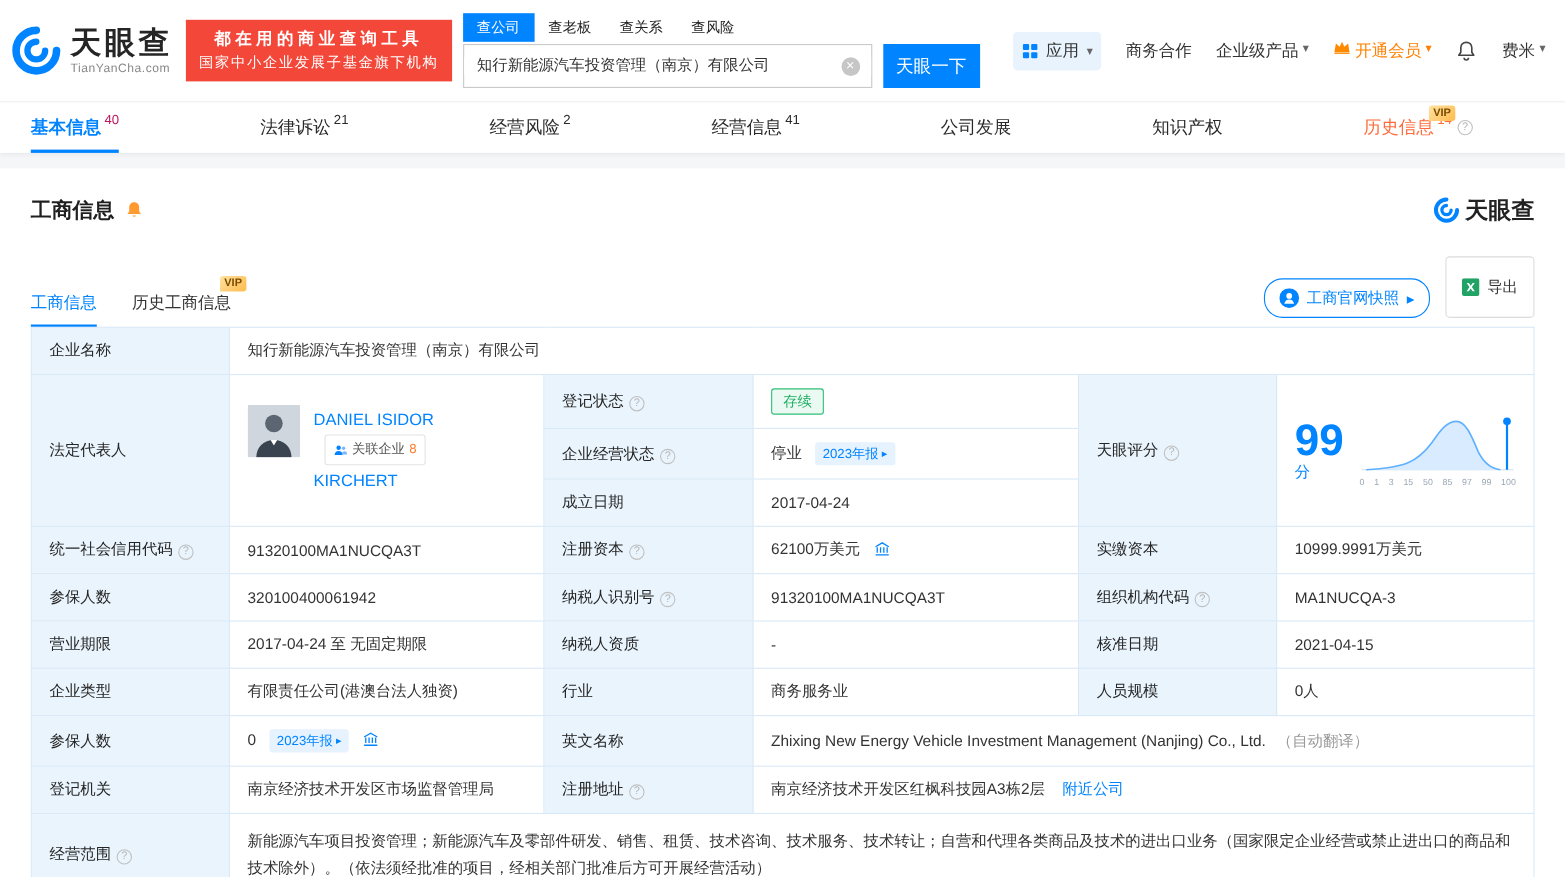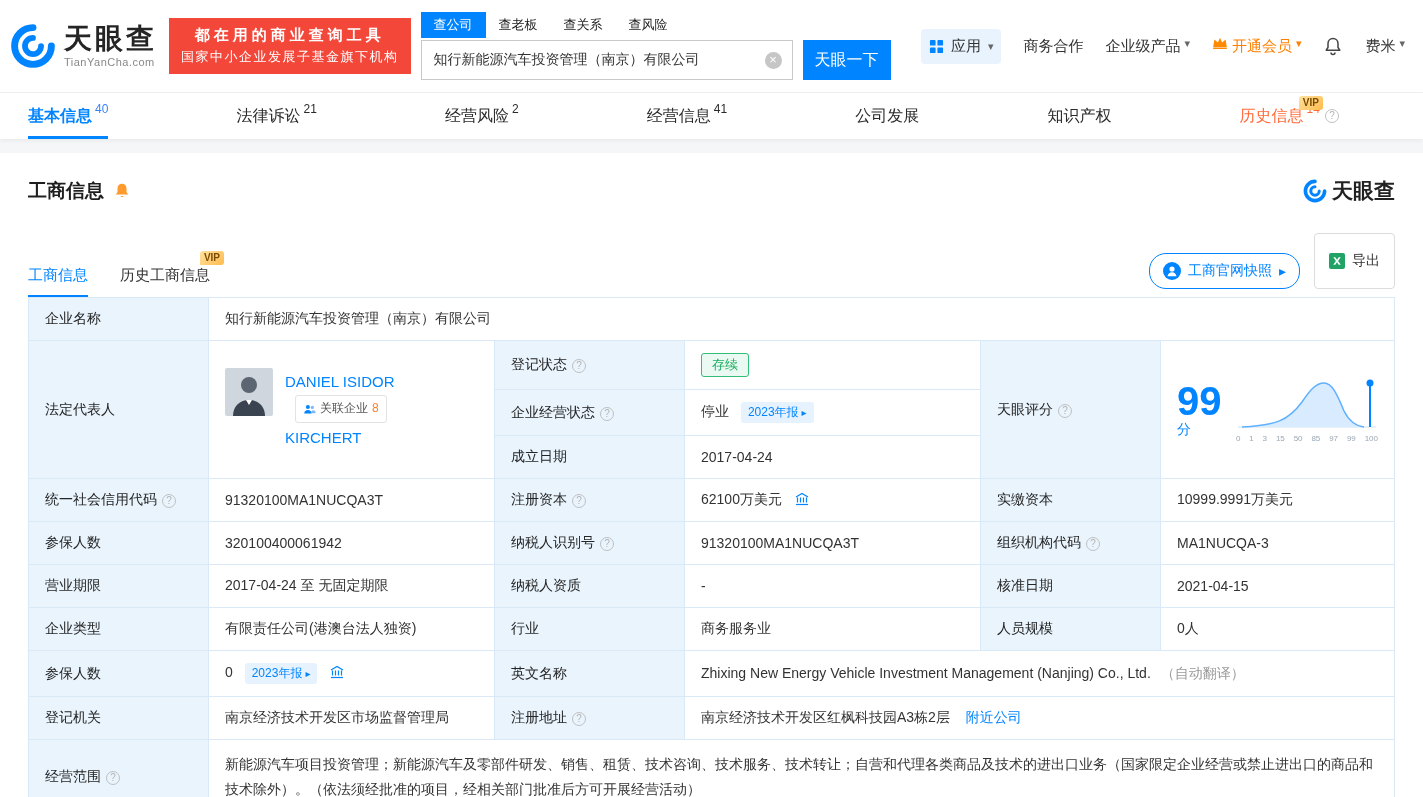--- a/index.html
+++ b/index.html
@@ -31,21 +31,21 @@
   .vip-link { color:#ff8000; }
   .vip-link .caret { color:#ff8000; }
   .bell-btn { cursor:pointer; }
   .bell-btn svg { width:20px; height:20px; display:block; }
 
   
   .nav-bar { background:#fff; border-top:1px solid #efefef; box-shadow:0 2px 4px rgba(0,0,0,.05); display:flex; justify-content:space-between; align-items:stretch; padding:0 84px 0 28px; height:47px; }
   .nav-tab { position:relative; display:flex; align-items:center; font-size:16px; cursor:pointer; color:#2a2a2a; }
   .nav-tab .count { font-size:12px; margin-left:3px; align-self:flex-start; margin-top:9px; color:#2a2a2a; }
   .nav-tab.active { color:#0084ff; font-weight:700; }
-  .nav-tab.active .count { color:#3b82f6; font-weight:400; }
+  .nav-tab.active .count { color:#be185d; font-weight:400; }
   .nav-tab.active::after { content:""; position:absolute; left:0; right:0; bottom:0; height:3px; background:#0084ff; }
   .nav-tab.warm, .nav-tab.warm .count { color:#ff6b3a; }
   .vip-badge { display:inline-block; background:linear-gradient(135deg,#ffe2a0,#ffbb4d); color:#7a4b00; font-size:10px; font-weight:700; padding:0 4px; border-radius:3px 3px 3px 0; line-height:14px; }
   .nav-tab .vip-badge { position:absolute; top:3px; right:16px; }
   .help-circle { display:inline-block; width:14px; height:14px; border:1px solid #c0c0c0; border-radius:50%; color:#b5b5b5; font-size:10px; line-height:12px; text-align:center; margin-left:5px; flex:none; cursor:pointer; }
 
   
   .main-card { background:#fff; margin-top:14px; padding:24px 28px 40px; }
   .sec-head { display:flex; align-items:center; }
   .sec-title { font-size:19px; font-weight:700; color:#1f1f1f; }

